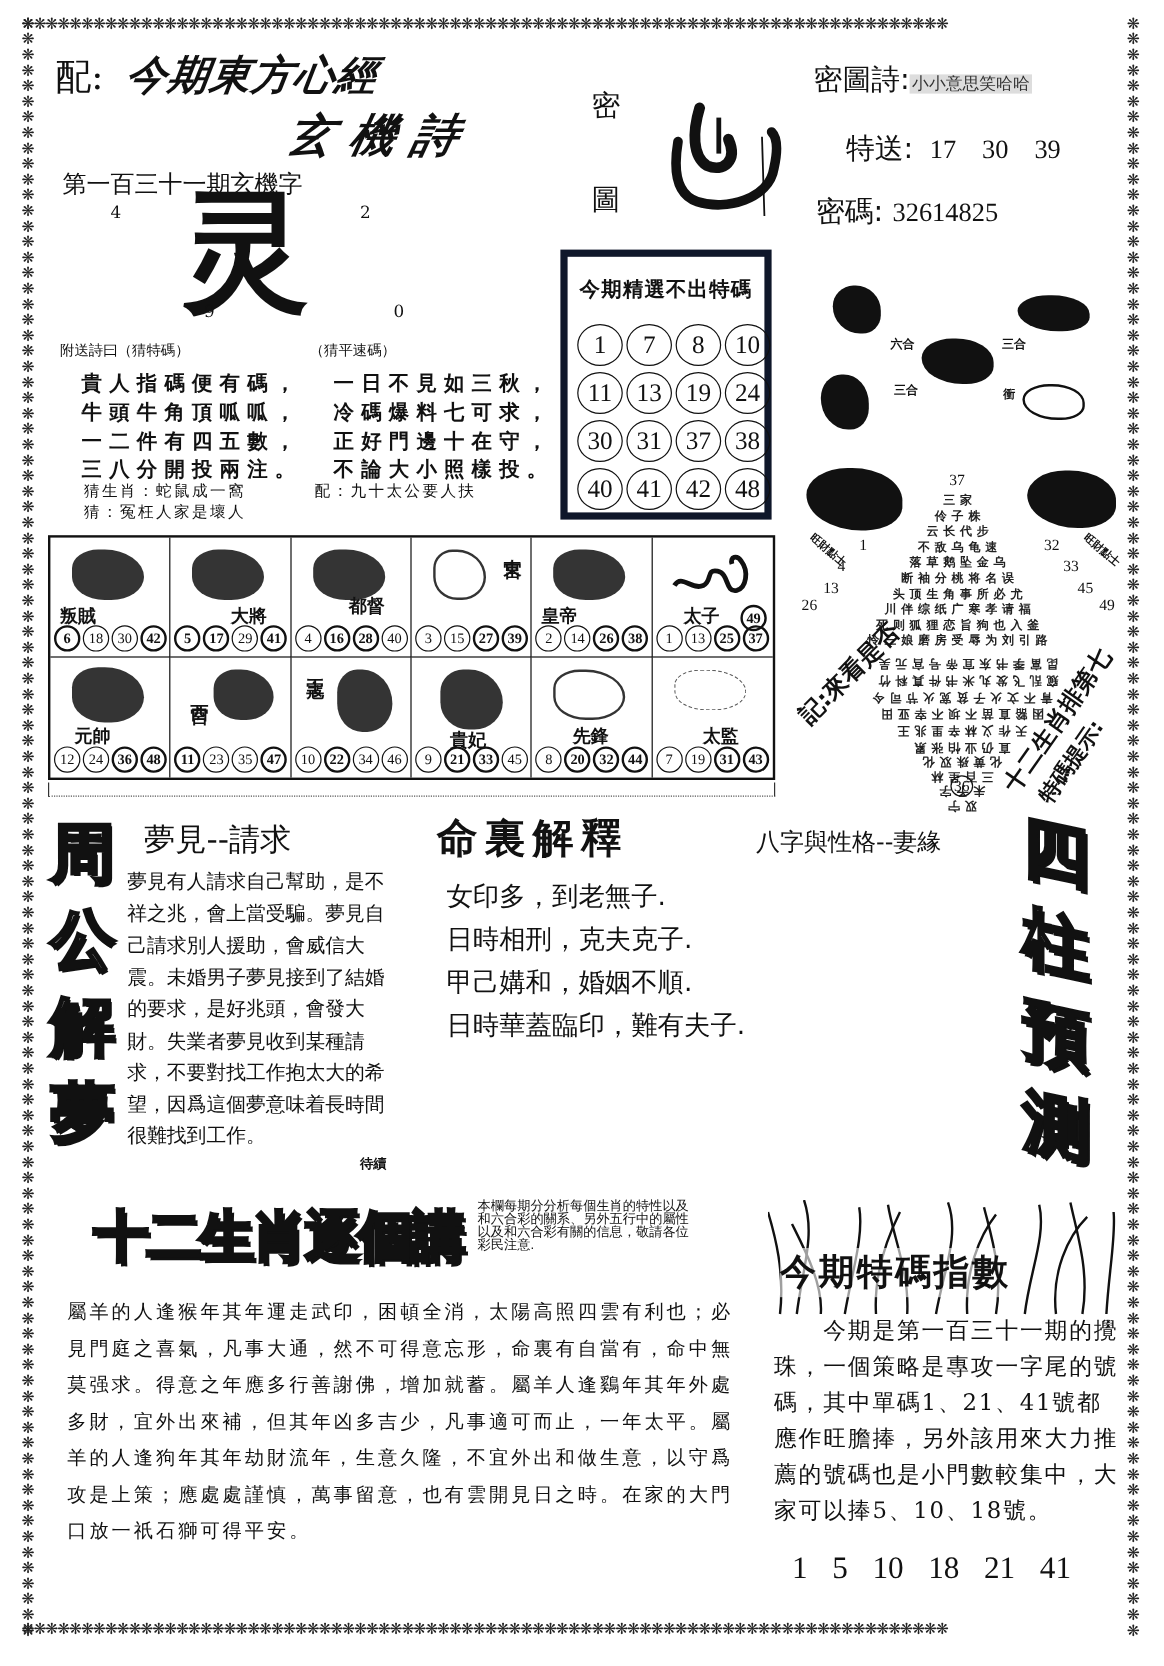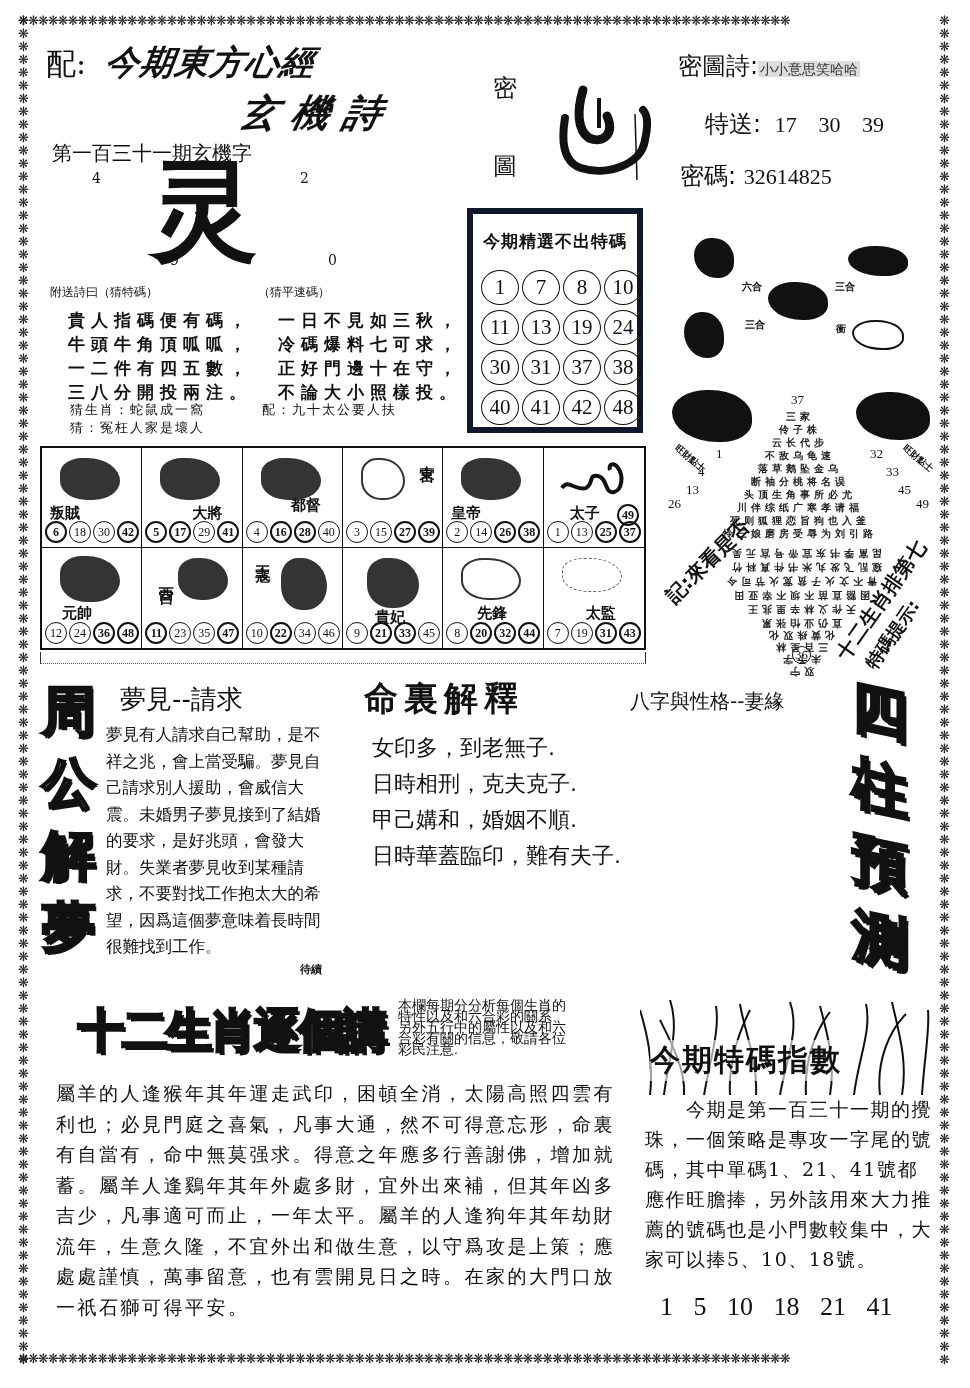--- a/index.html
+++ b/index.html
@@ -104,23 +104,23 @@
 
   .sizhu { left: 852px; top: 676px; width: 80px; }
   .sizhu span { display: block; font-size: 56px; line-height: 76px; color: #fff; font-weight: bold;
                 font-family: "DejaVu Sans", sans-serif; -webkit-text-stroke: 2.5px #111;
                 text-shadow: 3px 3px 0 #111; transform: skewY(12deg); }
 
   
   .zt-title { left: 78px; top: 1000px; font-size: 46px; font-weight: bold; color: #4d7c0f;
               font-family: Liberation Sans, sans-serif; -webkit-text-stroke: 2.5px #111;
               text-shadow: 3px 3px 0 #111; letter-spacing: -2px; }
-  .zt-note { left: 398px; top: 1000px; width: 180px; font-size: 14px; line-height: 11px;
+  .zt-note { left: 398px; top: 1000px; width: 180px; font-size: 11px; line-height: 11px;
              font-family: Liberation Sans, sans-serif; }
-  .zt-body { left: 56px; top: 1078px; width: 570px; font-size: 19px; line-height: 30.5px; letter-spacing: 2.5px; }
+  .zt-body { left: 56px; top: 1078px; width: 570px; font-size: 16px; line-height: 30.5px; letter-spacing: 2.5px; }
 
   
   .grass { left: 640px; top: 1000px; width: 290px; height: 100px; }
   .tip-title { left: 650px; top: 1040px; font-size: 30px; letter-spacing: 2px; font-weight: bold;
                font-family: "DejaVu Sans", sans-serif; background: rgba(255,255,255,.6); }
   .tip-body { left: 645px; top: 1094px; width: 290px; font-size: 19px; line-height: 30px; letter-spacing: 1.5px; }
   .tip-nums { left: 660px; top: 1292px; font-size: 26px; font-family: "Liberation Serif", serif; word-spacing: 14px; }
 </style>
 </head>
 <body>

